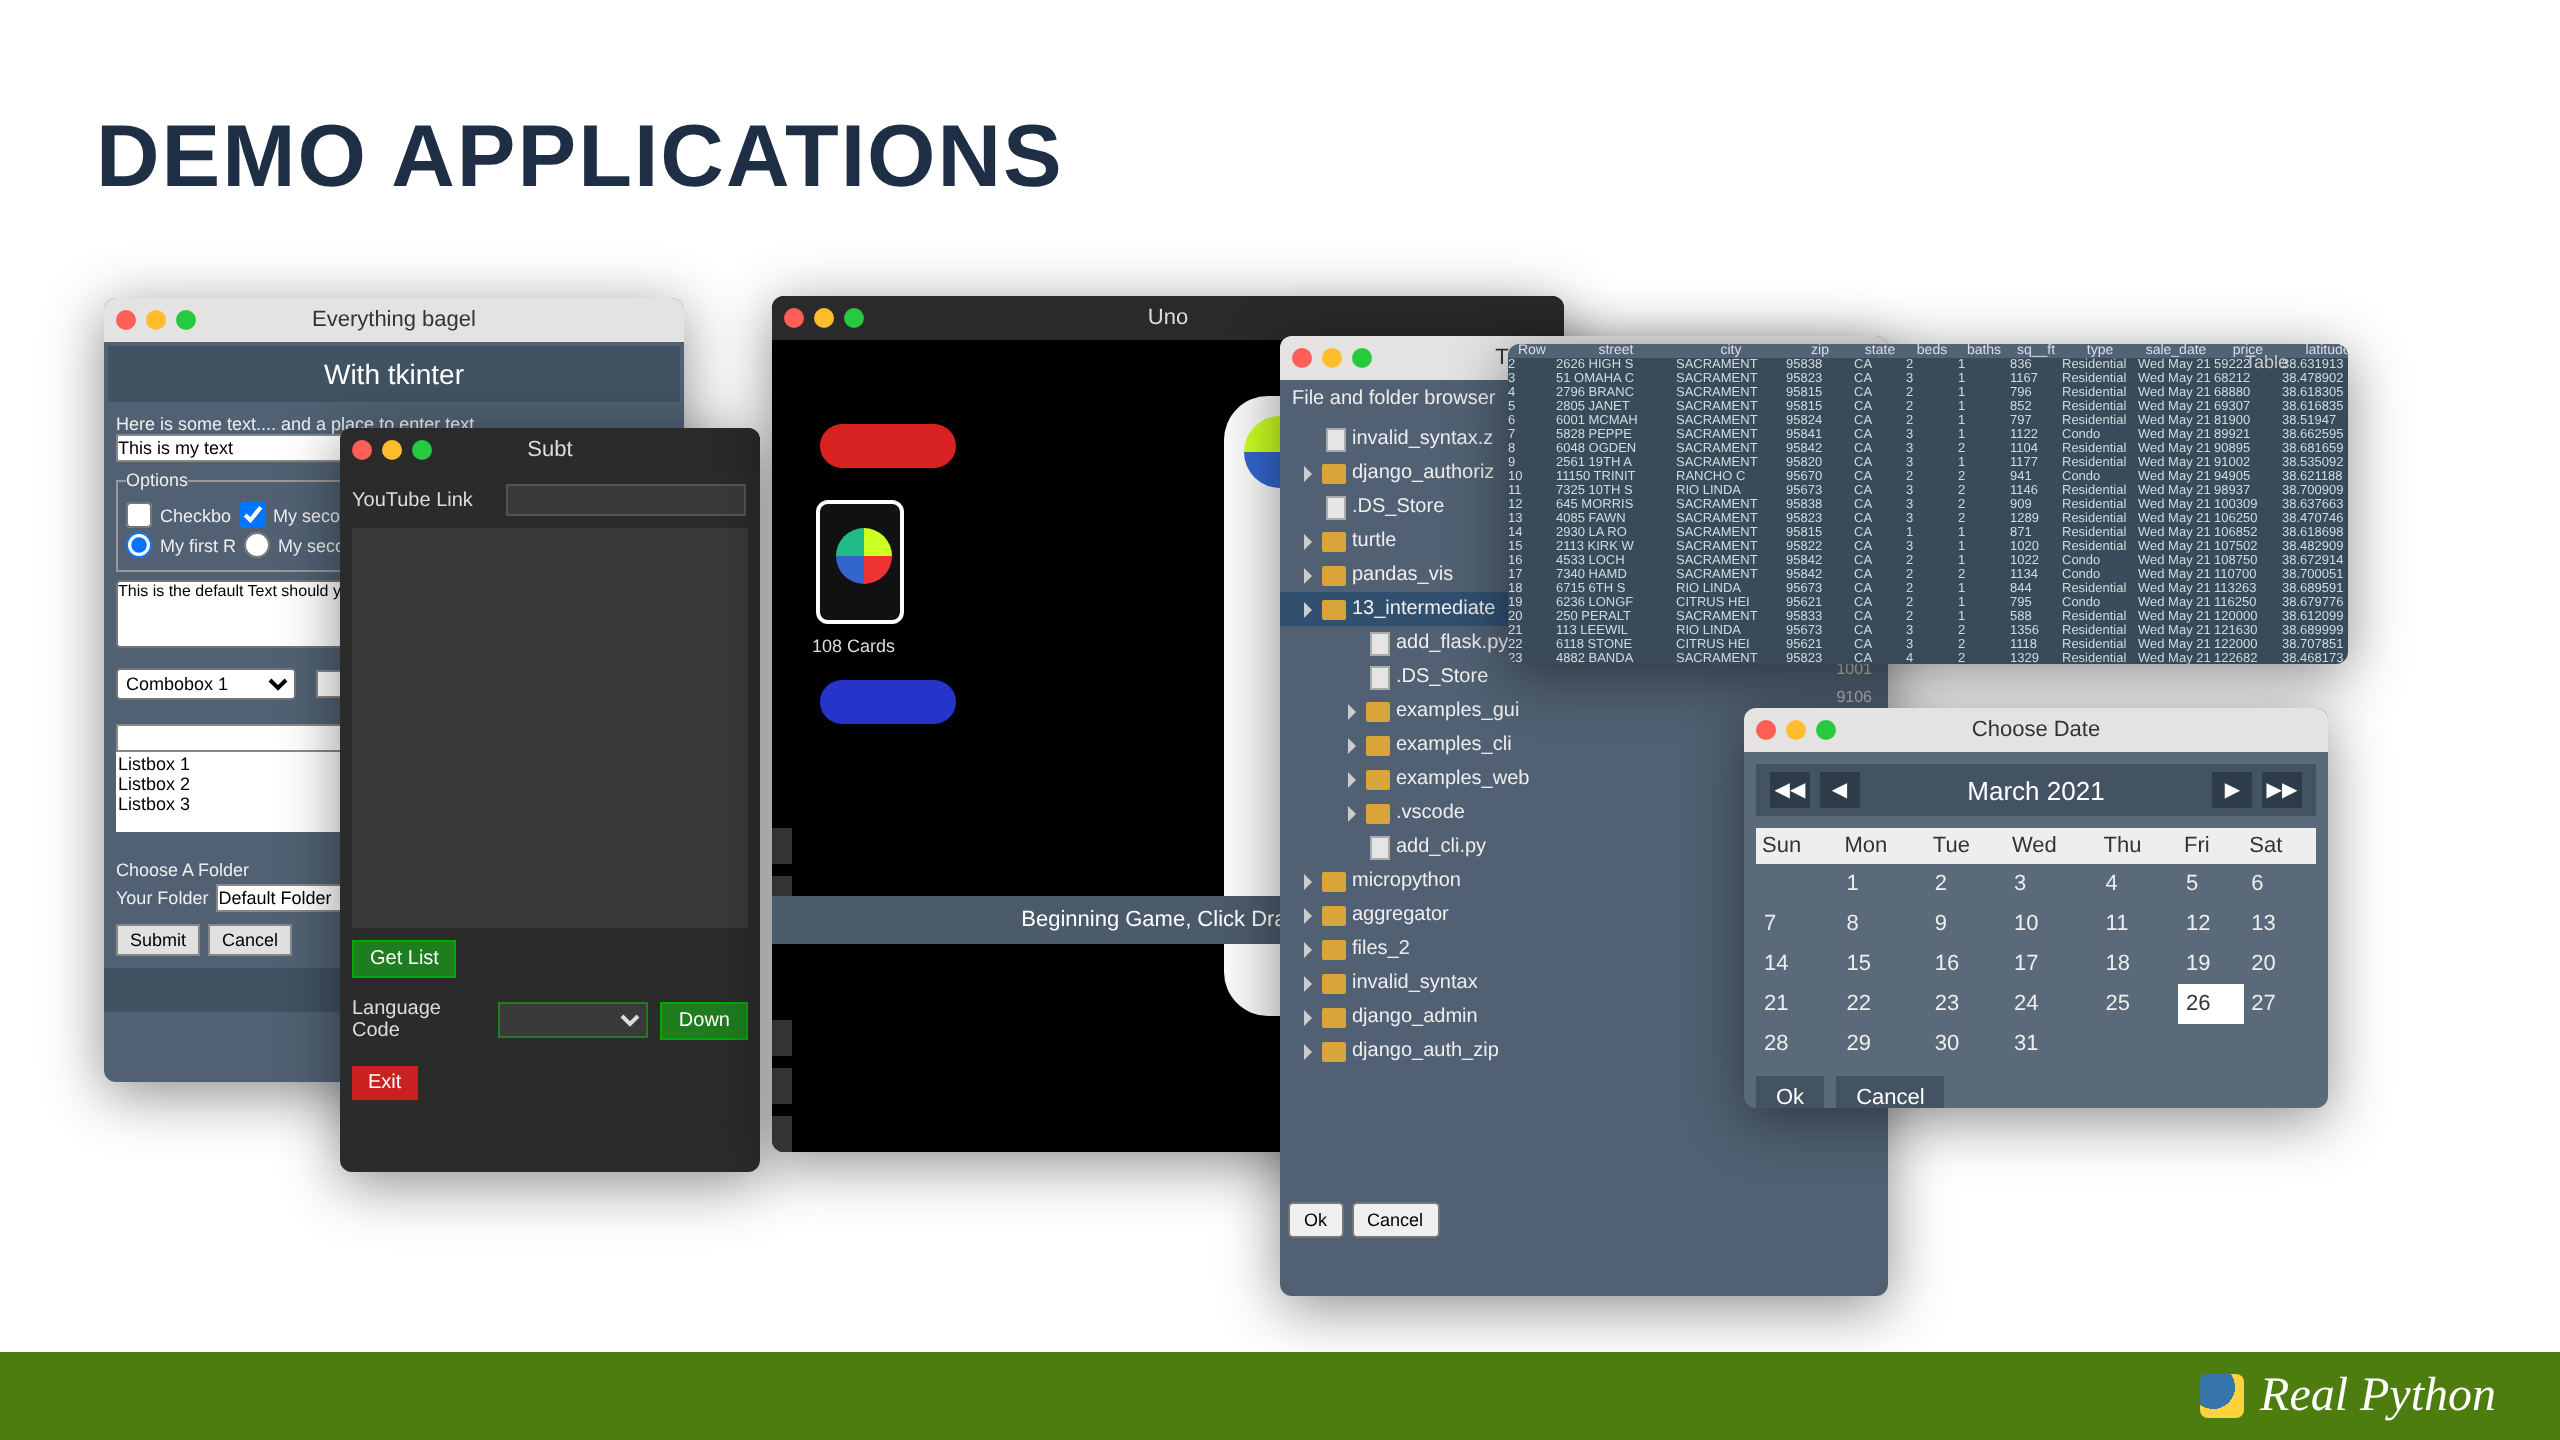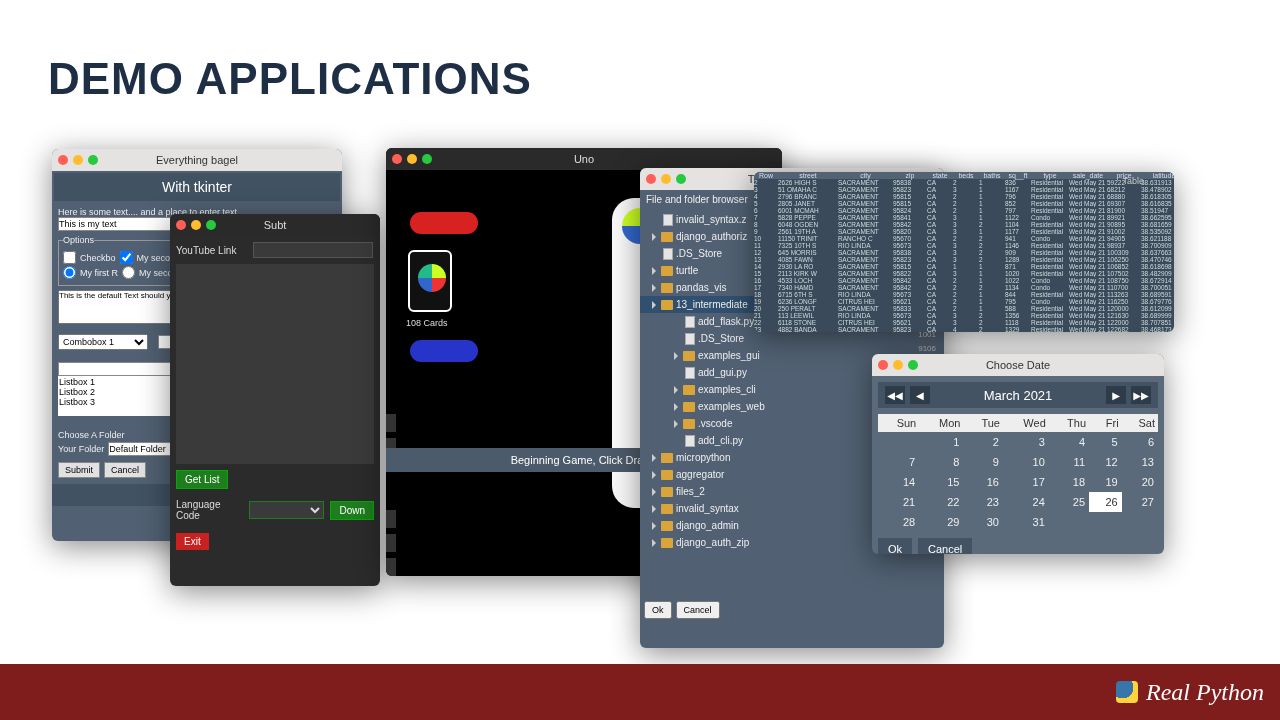--- a/index.html
+++ b/index.html
@@ -1,18 +1,18 @@
 <!DOCTYPE html>
 <html><head>
 <meta charset="utf-8">
 <style>
 *{box-sizing:border-box;margin:0;padding:0;font-family:-apple-system,Helvetica,Arial,sans-serif}
 body{width:1280px;height:720px;background:#fff;position:relative;overflow:hidden}
 .title{position:absolute;left:48px;top:54px;font-size:44px;font-weight:800;color:#1e2e44;letter-spacing:1px}
-.footer{position:absolute;left:0;bottom:0;width:100%;height:56px;background:#7f1d1d;display:flex;align-items:center;justify-content:flex-end;padding-right:16px}
+.footer{position:absolute;left:0;bottom:0;width:100%;height:44px;background:#4d7c0f;display:flex;align-items:center;justify-content:flex-end;padding-right:32px}
 .footer .brand{color:#fff;font-family:'Brush Script MT',cursive;font-size:24px;font-style:italic}
 .footer .pylogo{width:22px;height:22px;margin-right:8px;background:radial-gradient(circle at 30% 30%,#3776ab 0 50%,#ffd43b 50% 100%);border-radius:4px}
 
 .win{position:absolute;box-shadow:0 6px 30px rgba(0,0,0,.45);border-radius:6px;overflow:hidden;font-size:10px}
 .tlights{position:absolute;left:6px;top:6px;display:flex;gap:5px}
 .tlights span{width:10px;height:10px;border-radius:50%}
 .tl-r{background:#ff5f56}.tl-y{background:#ffbd2e}.tl-g{background:#27c93f}
 .wintitle{height:22px;background:#e5e3e1;text-align:center;line-height:22px;font-size:11px;color:#333}
 .darkwin .wintitle{background:#2a2a2a;color:#ddd}
 
@@ -74,21 +74,21 @@
 #winTree .nums{position:absolute;right:8px;top:160px;font-size:8px;color:#bbb;text-align:right;line-height:14px}
 #winTree .bot{padding:4px;display:flex;gap:4px}
 #winTree .bot button{font-size:9px;padding:2px 6px}
 
 
 #winD{left:872px;top:354px;width:292px;height:200px;background:#5a6a7a;color:#fff}
 #winD .wintitle{background:#e5e3e1;color:#333}
 #winD .nav{background:#435364;margin:6px;height:26px;display:flex;align-items:center;justify-content:space-between;padding:0 6px}
 #winD .nav .mid{font-size:13px}
 #winD .arrow{background:#2e3c4a;color:#fff;width:20px;height:18px;font-size:10px;display:inline-flex;align-items:center;justify-content:center;margin:0 1px}
-#winD table{width:calc(100% - 12px);margin:0 6px;border-collapse:collapse;font-size:11px;text-align:right}
+#winD table{width:calc(100% - 12px);margin:0 6px;border-collapse:collapse;font-size:11px;text-align:left}
 #winD th{background:#eee;color:#333;padding:3px;font-weight:400}
 #winD td{padding:4px;color:#eee}
 #winD td.today{background:#fff;color:#333}
 #winD .dbot{padding:6px;display:flex;gap:6px}
 #winD .dbot button{background:#435364;color:#fff;border:none;padding:5px 10px;font-size:11px}
 </style>
 </head>
 <body>
 
 <div class="title">DEMO APPLICATIONS</div>
@@ -241,25 +241,20 @@
       </div>
       <div class="node l2">
         <span style="width: 8px;"></span>
         <span class="file"></span>
         <span>.DS_Store</span>
       </div>
       <div class="node l2">
         <span class="tri"></span>
         <span class="fold"></span>
         <span>examples_gui</span>
-      </div>
-      <div class="node l2">
-        <span style="width: 8px;"></span>
-        <span class="file"></span>
-        <span>add_gui.py</span>
       </div>
       <div class="node l2">
         <span class="tri"></span>
         <span class="fold"></span>
         <span>examples_cli</span>
       </div>
       <div class="node l2">
         <span class="tri"></span>
         <span class="fold"></span>
         <span>examples_web</span>

